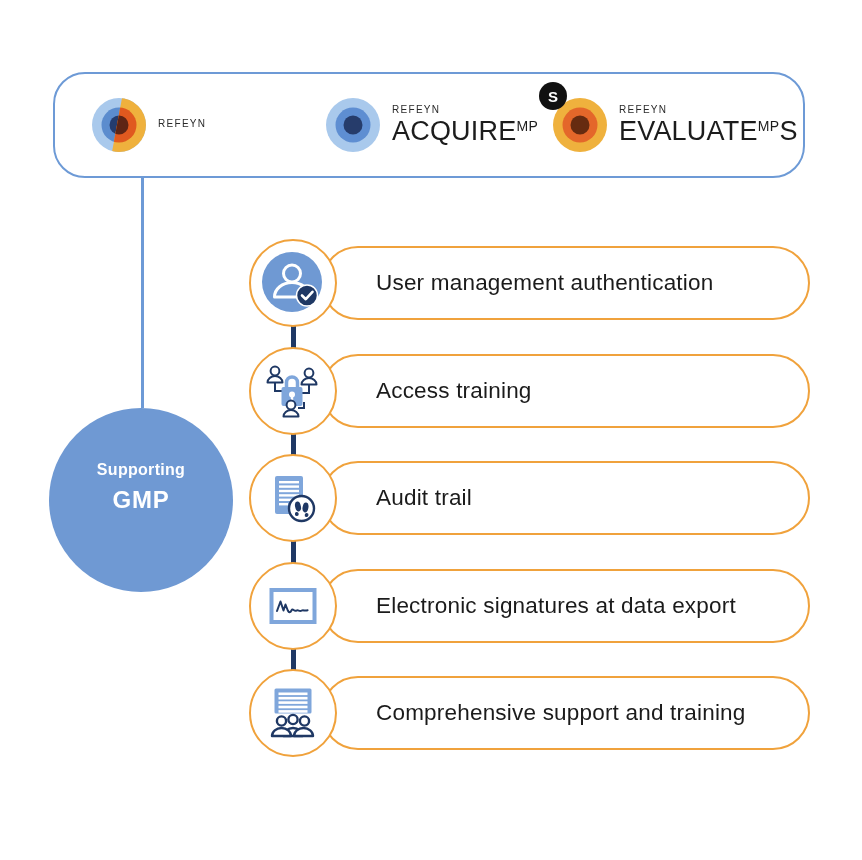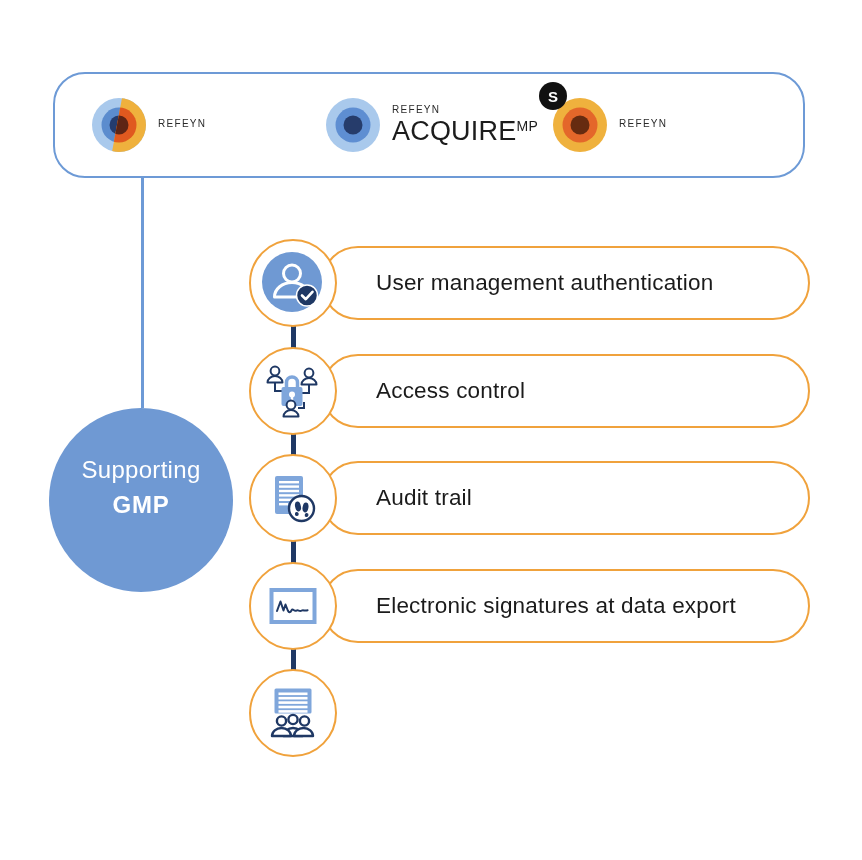--- a/index.html
+++ b/index.html
@@ -23,21 +23,21 @@
 
   
   .line-blue{position:absolute;left:141px;top:176px;width:2.5px;height:232px;background:#6D9AD6;z-index:1;}
   .line-navy{position:absolute;left:291px;top:283px;width:4.5px;height:430px;background:#1F3864;z-index:1;}
 
   
   .hub{position:absolute;left:49px;top:408px;width:184px;height:184px;border-radius:50%;
        background:#6F99D3;color:#fff;text-align:center;z-index:2;
        display:flex;flex-direction:column;justify-content:center;align-items:center;gap:7px;
        padding-bottom:26px;box-sizing:border-box;}
-  .hub-line1{font-size:24px;letter-spacing:0.3px;}
+  .hub-line1{font-size:16px;letter-spacing:0.3px;font-weight:bold;}
   .hub-line2{font-size:24px;font-weight:bold;letter-spacing:0.8px;}
 
   
   .pill{position:absolute;left:321px;width:489px;height:74px;box-sizing:border-box;background:#fff;
         border:2.5px solid #F0A23C;border-radius:37px;display:flex;align-items:center;
         padding-left:53px;z-index:2;}
   .pill-label{font-size:22.5px;letter-spacing:0.2px;color:#1b1b1b;white-space:nowrap;}
   .pill-1{top:246px;} .pill-2{top:353.5px;} .pill-3{top:461px;} .pill-4{top:568.5px;} .pill-5{top:676px;}
 
   .icon-circle{position:absolute;left:249px;width:88px;height:88px;box-sizing:border-box;background:#fff;
@@ -97,40 +97,44 @@
         <svg width="72" height="72" viewBox="0 0 72 72">
           <circle cx="43" cy="45" r="27" fill="#EFB13D"></circle>
           <circle cx="43" cy="45" r="17.5" fill="#E4672A"></circle>
           <circle cx="43" cy="45" r="9.5" fill="#662B10"></circle>
           <circle cx="16" cy="16" r="14" fill="#111111"></circle>
           <text x="16" y="21.5" font-size="15" font-weight="bold" fill="#ffffff" text-anchor="middle" font-family="Liberation Sans, sans-serif">S</text>
         </svg>
       </div>
       <div class="prod-text">
         <span class="brand-line">REFEYN</span>
+        <span class="name-line"><span>EVALUATE</span><span class="name-sup">MP</span><span>S</span></span>
       </div>
     </div>
   </div>
 
   <div class="hub">
     <span class="hub-line1">Supporting</span>
     <span class="hub-line2">GMP</span>
   </div>
 
   <div class="pill pill-1">
     <span class="pill-label">User management authentication</span>
   </div>
   <div class="pill pill-2">
-    <span class="pill-label">Access control</span>
+    <span class="pill-label">Access training</span>
   </div>
   <div class="pill pill-4">
     <span class="pill-label">Electronic signatures at data export</span>
   </div>
   <div class="pill pill-3">
     <span class="pill-label">Audit trail</span>
+  </div>
+  <div class="pill pill-5">
+    <span class="pill-label">Comprehensive support and training</span>
   </div>
 
   <div class="icon-circle ic-1">
     <svg width="64" height="64" viewBox="0 0 64 64">
       <circle cx="31" cy="31" r="30" fill="#6F99D3"></circle>
       <circle cx="31" cy="22.5" r="8.5" fill="none" stroke="#ffffff" stroke-width="3"></circle>
       <path d="M13.5 46 A17.5 14.5 0 0 1 48.5 46 Z" fill="none" stroke="#ffffff" stroke-width="3" stroke-linejoin="round"></path>
       <circle cx="46" cy="44.5" r="10.5" fill="#1F3864" stroke="#ffffff" stroke-width="1.5"></circle>
       <path d="M41 44.5 L44.8 48.2 L51.5 40.8" fill="none" stroke="#ffffff" stroke-width="2.6" stroke-linecap="round" stroke-linejoin="round"></path>
     </svg>

